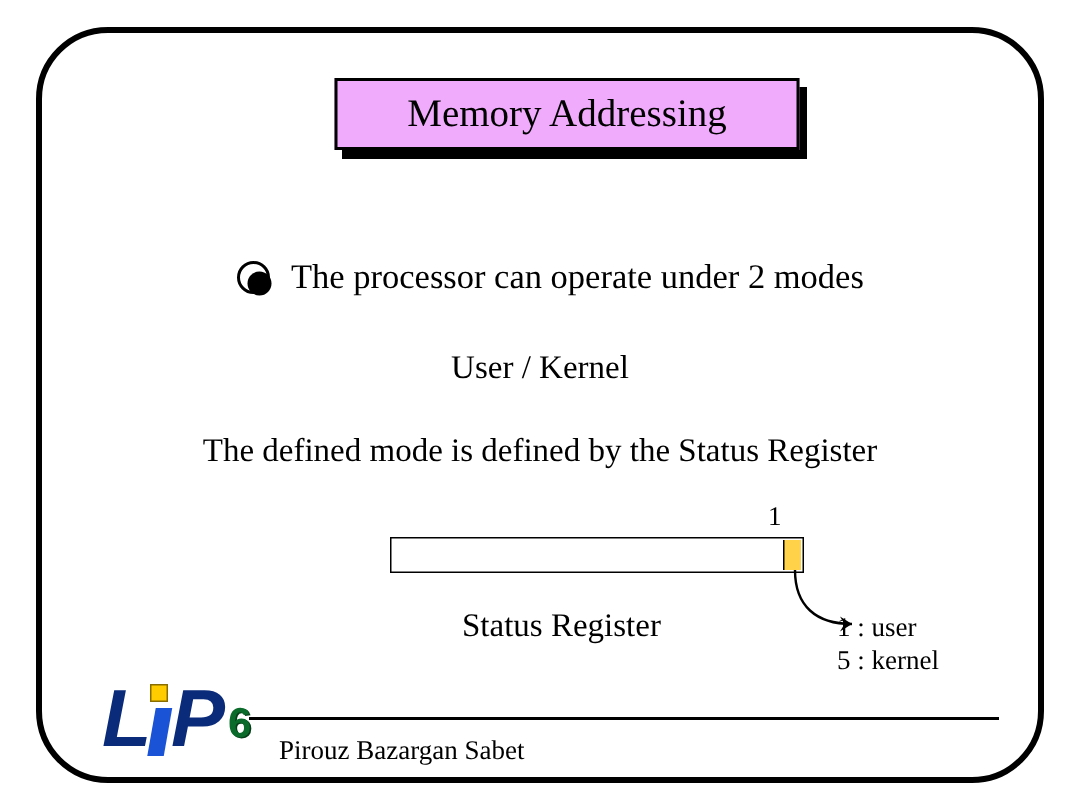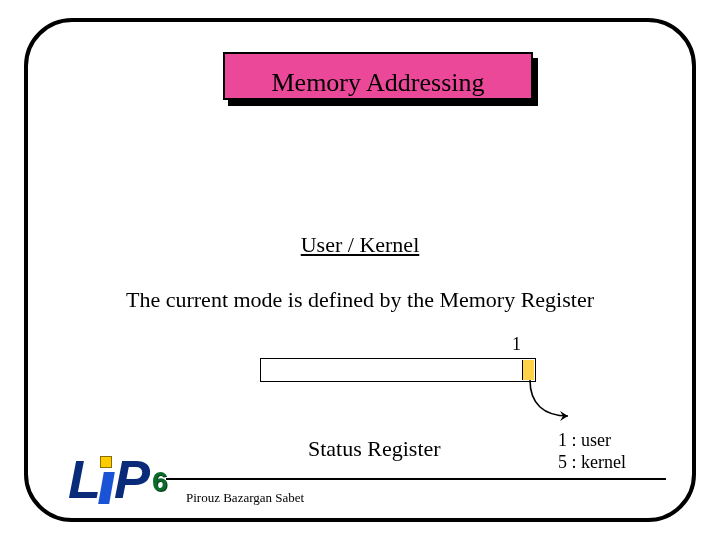--- a/index.html
+++ b/index.html
@@ -15,23 +15,23 @@
   .title-box-shadow {
     position: absolute;
     left: 200px; top: 36px;
     width: 310px; height: 48px;
     background: #000;
   }
   .title-box {
     position: absolute;
     left: 195px; top: 30px;
     width: 310px; height: 48px;
-    background: #ec4899;
+    background: #f0abfc;
     border: 2px solid #000;
-    display: flex; align-items: flex-end; justify-content: center;
+    display: flex; align-items: center; justify-content: center;
     font-size: 26px;
   }
   .bullet-row {
     position: absolute;
     left: 130px; top: 150px;
     display: flex; align-items: center;
   }
   .moon {
     width: 22px; height: 22px;
     border: 2px solid #000;
@@ -47,21 +47,20 @@
     width: 16px; height: 16px;
     background: #000;
     border-radius: 50%;
   }
   .bullet-text { font-size: 23px; }
   .subline {
     position: absolute;
     top: 210px; left: 0; width: 100%;
     text-align: center;
     font-size: 22px;
-    text-decoration: underline;
   }
   .line2 {
     position: absolute;
     top: 265px; left: 0; width: 100%;
     text-align: center;
     font-size: 22px;
   }
   .bit-label {
     position: absolute;
     left: 484px; top: 312px;
@@ -76,45 +75,45 @@
   }
   .register-bit {
     position: absolute;
     right: 1px; top: 1px; bottom: 1px;
     width: 12px;
     background: #ffd24a;
     border-left: 1.5px solid #000;
   }
   .reg-label {
     position: absolute;
-    left: 280px; top: 414px;
+    left: 280px; top: 382px;
     font-size: 22px;
     font-family: Liberation Serif, serif;
   }
   .arrow-svg {
     position: absolute;
     left: 496px; top: 354px;
     width: 60px; height: 48px;
   }
   .legend {
     position: absolute;
-    left: 530px; top: 408px;
+    left: 530px; top: 386px;
     font-size: 18px;
     line-height: 1.2;
   }
   .footer-line {
     position: absolute;
     left: 138px; top: 456px;
     width: 500px; height: 0;
     border-top: 2px solid #000;
   }
   .footer-left {
     position: absolute;
     left: 158px; top: 468px;
-    font-size: 13px;
+    font-size: 18px;
   }
   .footer-right {
     position: absolute;
     right: 60px; top: 468px;
     font-size: 15px;
   }
   .logo {
     position: absolute;
     left: 40px; top: 430px;
     width: 96px; height: 60px;
@@ -155,24 +154,28 @@
 </head>
 <body>
 
 <div class="slide">
 
   <div class="title-box-shadow"></div>
   <div class="title-box">
     <span>Memory Addressing</span>
   </div>
 
+  <div class="bullet-row">
+    <span class="moon"></span>
+    <span class="bullet-text">The processor can operate under 2 modes</span>
+  </div>
 
   <div class="subline">User / Kernel</div>
 
-  <div class="line2">The current mode is defined by the Memory Register</div>
+  <div class="line2">The defined mode is defined by the Status Register</div>
 
   <div class="bit-label">1</div>
 
   <div class="register">
     <div class="register-bit"></div>
   </div>
 
   <div class="reg-label">Status Register</div>
 
   <svg class="arrow-svg" viewBox="0 0 60 48">

